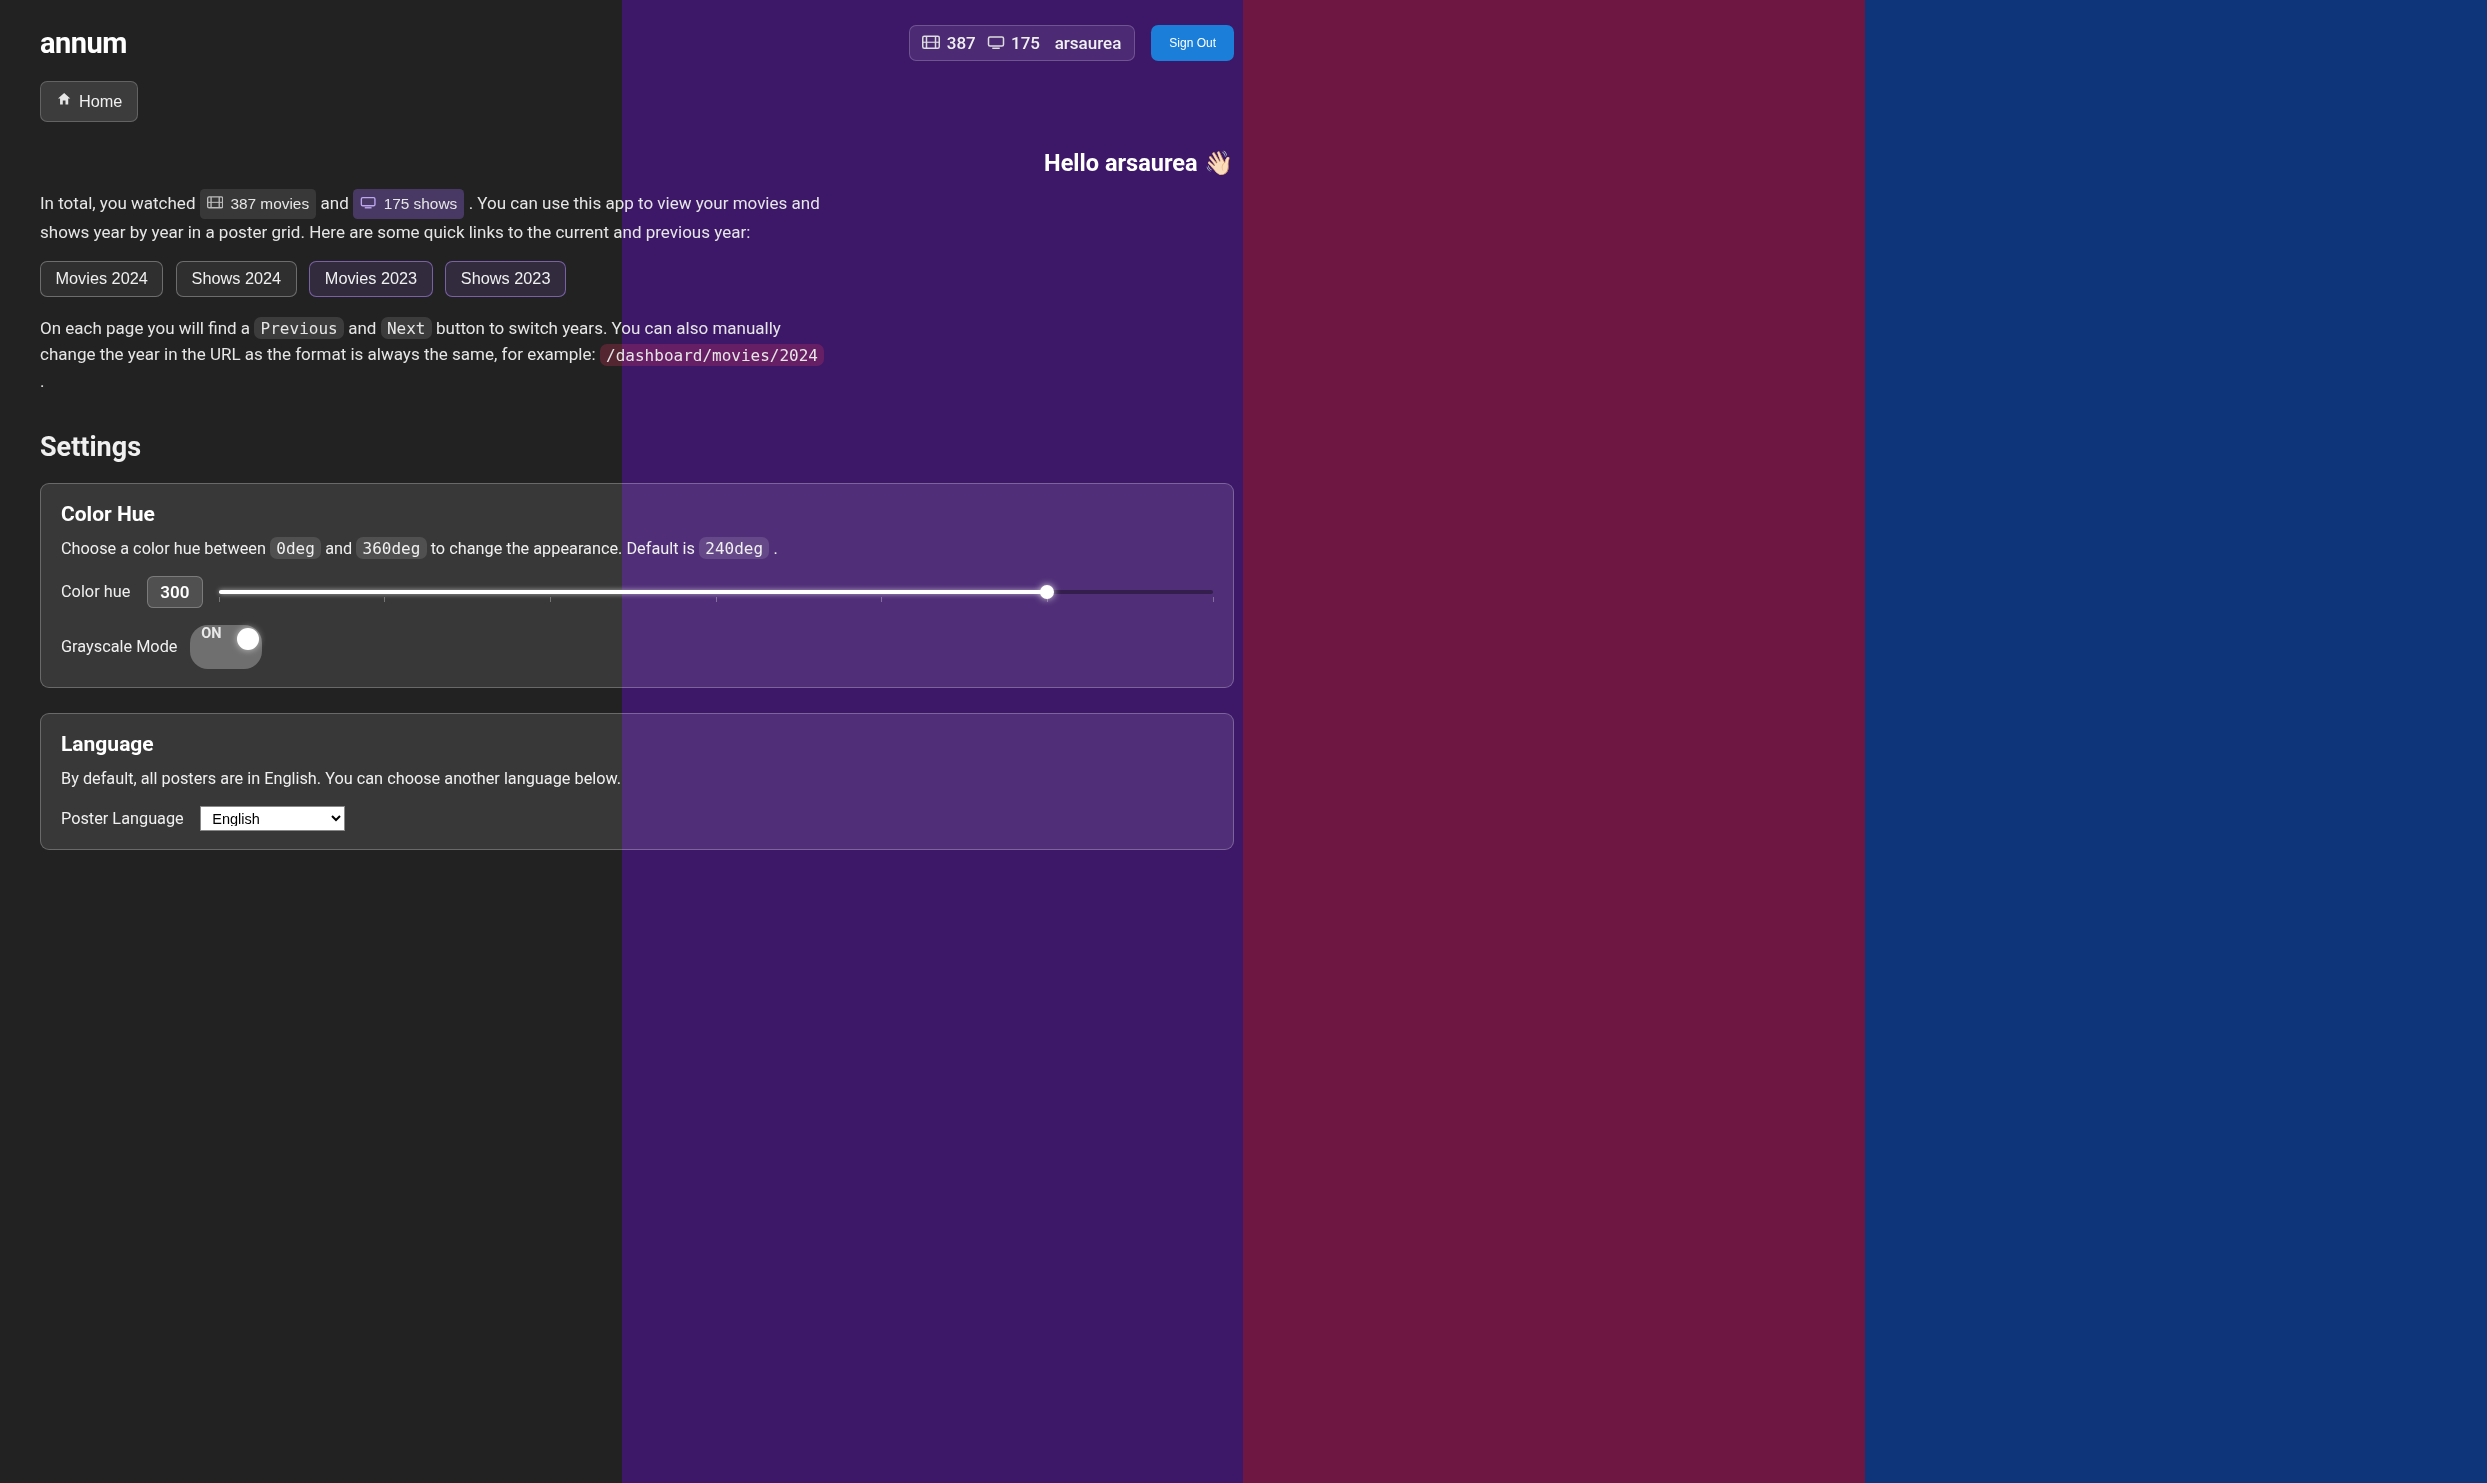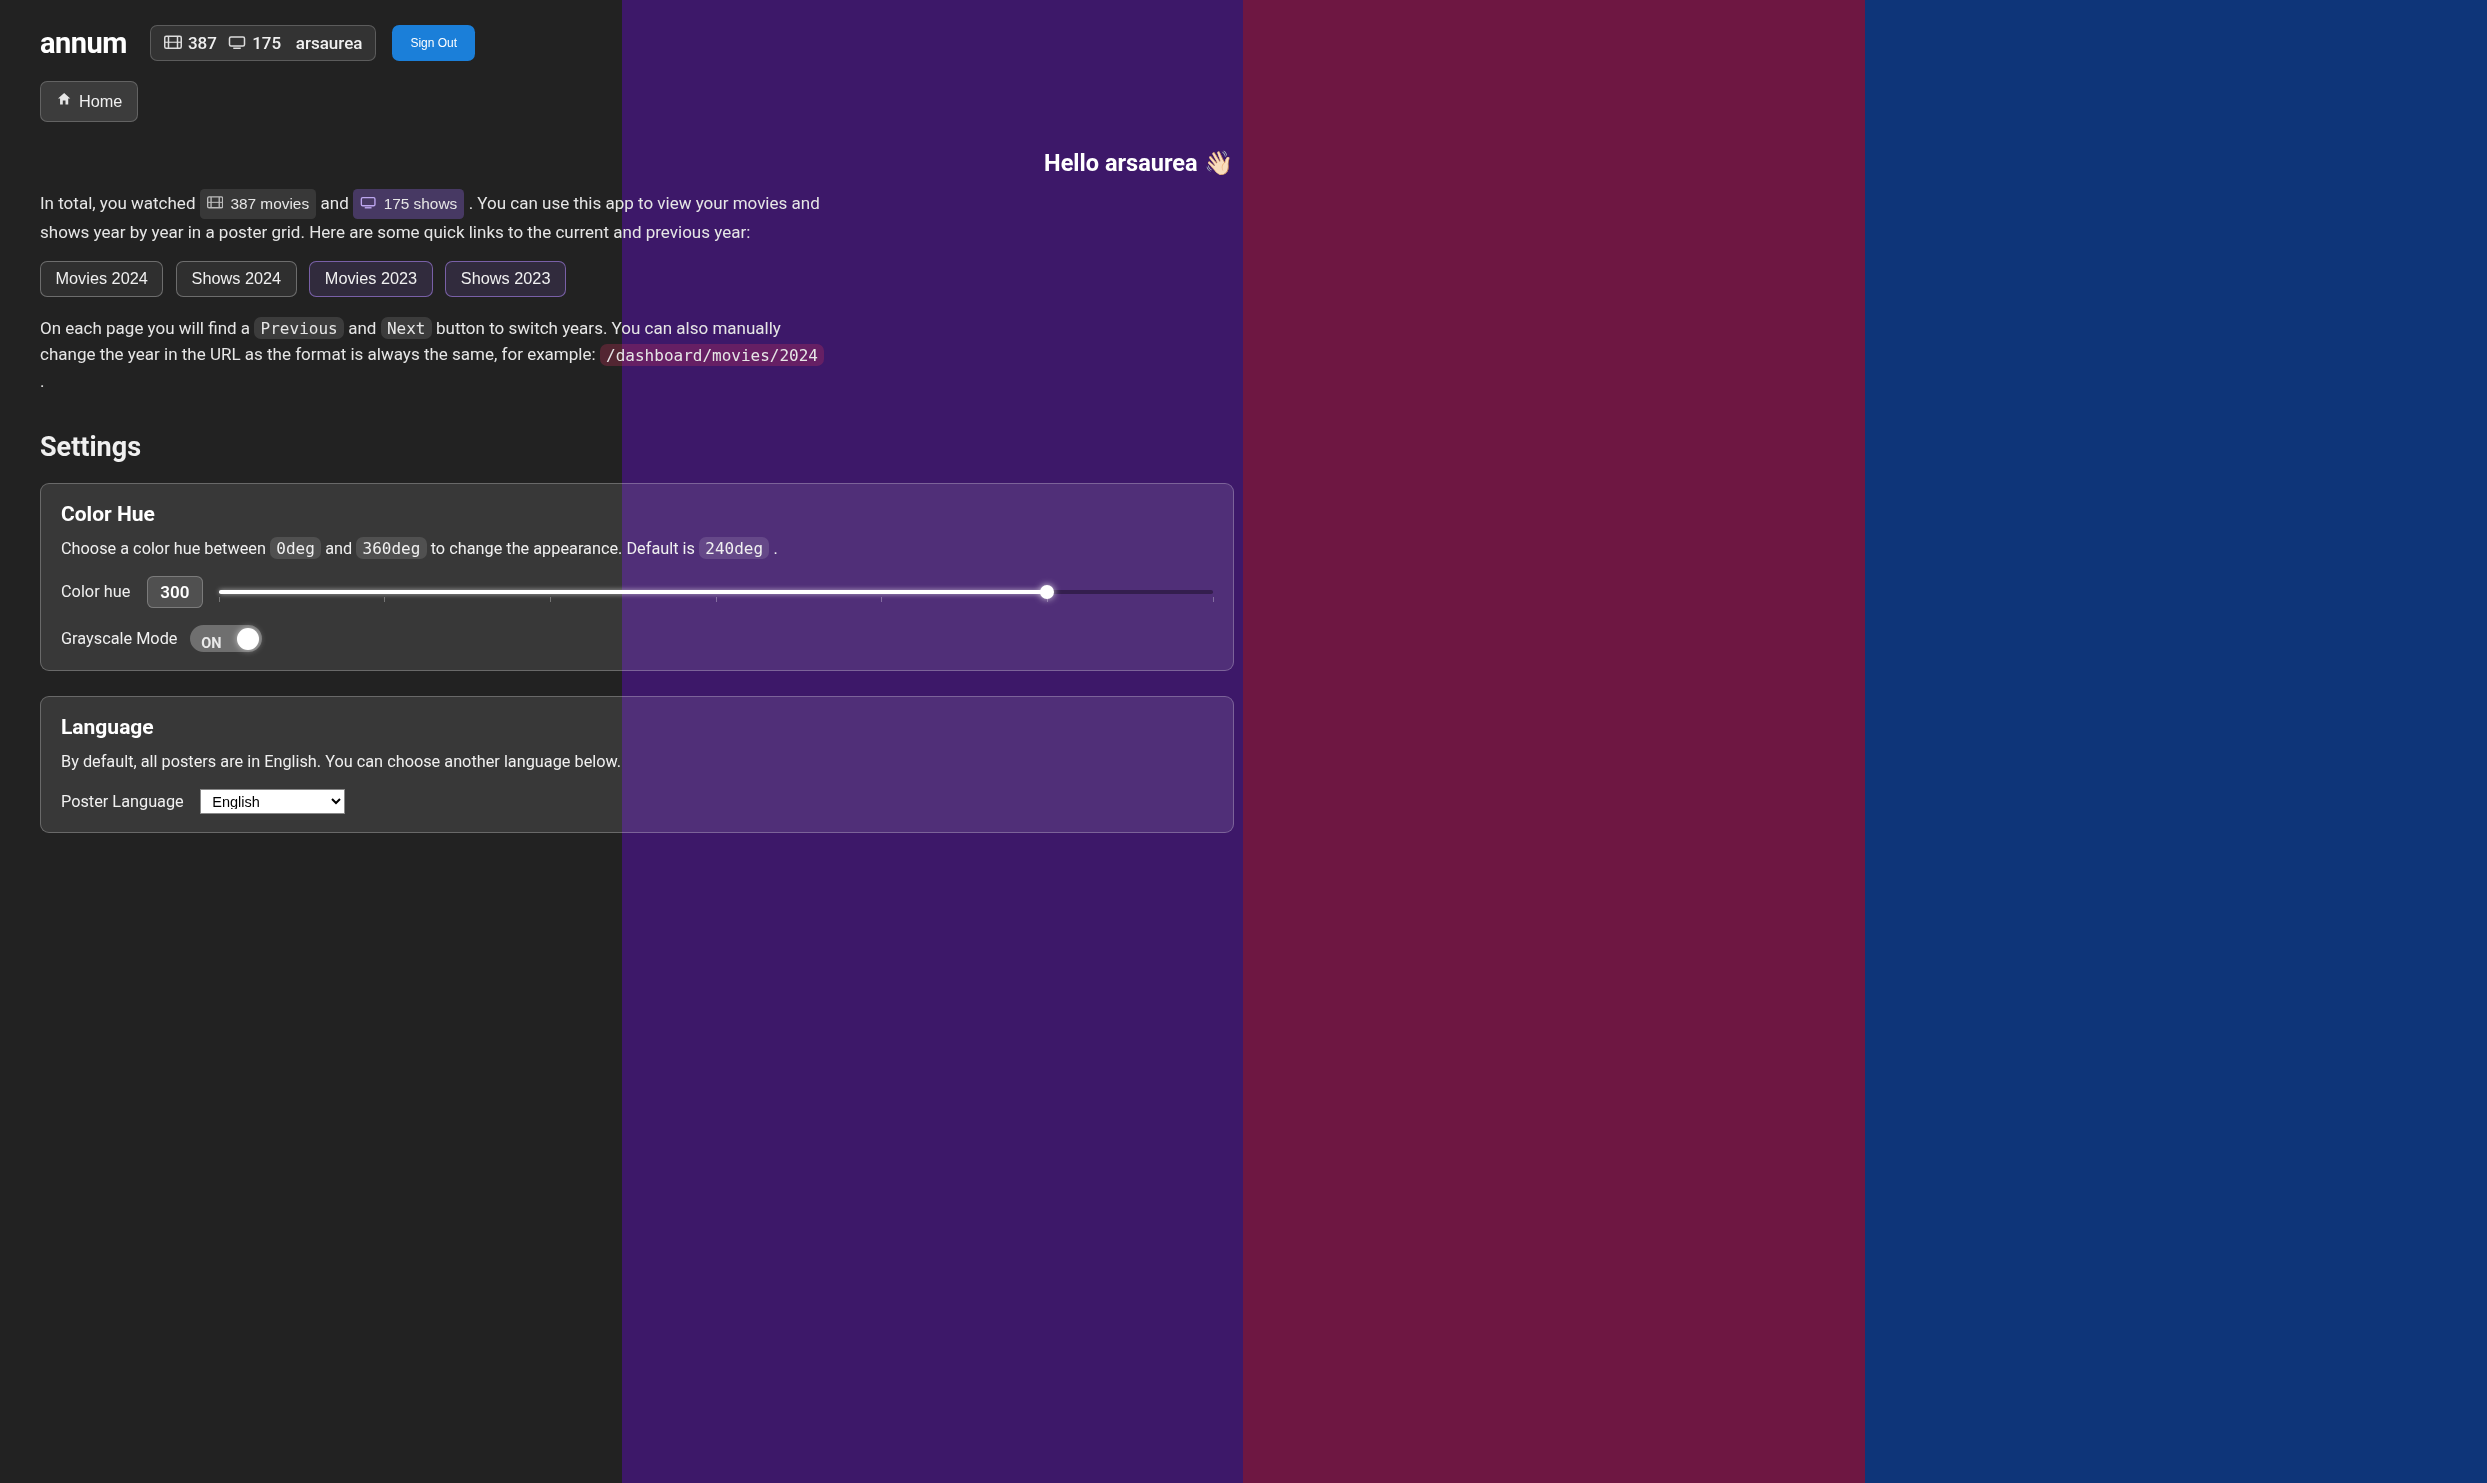--- a/index.html
+++ b/index.html
@@ -6,21 +6,21 @@
 body {
   font-family: -apple-system, BlinkMacSystemFont, "Segoe UI", Roboto, sans-serif;
   background: linear-gradient(to right, #222 0%, #222 25%, #3d1869 25%, #3d1869 50%, #6e1742 50%, #6e1742 75%, #0e3579 75%, #0e3579 100%);
   color: #e6e6e6;
   min-height: 100vh;
   width: 1274px;
   height: 760px;
   overflow: hidden;
 }
 .container { padding: 25px 40px; }
-.header { display: flex; align-items: center; margin-bottom: 20px; }
+.header { display: flex; justify-content: space-between; align-items: center; margin-bottom: 20px; }
 .brand { font-size: 29px; font-weight: 700; color: #fff; letter-spacing: -0.5px; }
 .header-right { display: flex; align-items: center; gap: 16.3px; padding-left: 23px; }
 .stats-bar {
   display: flex; align-items: center; gap: 11px;
   background: rgba(255,255,255,0.08);
   border: 0.9px solid rgba(255,255,255,0.2);
   border-radius: 7.2px;
   padding: 7.2px 12.7px;
 }
 .stat { display: flex; align-items: center; gap: 6.3px; font-size: 17px; color: #f0f0f0; font-weight: 500; }
@@ -82,21 +82,21 @@
   font-size: 17px; font-weight: 600; color: #fff;
 }
 .slider-wrap { flex: 1; position: relative; height: 20px; }
 .slider-track { position: absolute; top: 8.1px; left: 0; right: 0; height: 3.6px; background: rgba(0,0,0,0.35); border-radius: 1.8px; }
 .slider-fill { position: absolute; top: 8.1px; left: 0; height: 3.6px; background: #fff; border-radius: 1.8px; box-shadow: 0 0 5.4px rgba(255,255,255,0.6); }
 .slider-thumb { position: absolute; top: 2.7px; width: 14.5px; height: 14.5px; background: #fff; border-radius: 50%; margin-left: -7.2px; box-shadow: 0 0 7.2px rgba(255,255,255,0.8); }
 .slider-ticks { position: absolute; top: 15.4px; left: 0; right: 0; height: 5.4px; }
 .slider-ticks span { position: absolute; width: 0.9px; height: 4.5px; background: rgba(255,255,255,0.3); }
 .toggle-row { display: flex; align-items: center; gap: 12.7px; }
 .toggle {
-  display: inline-flex; align-items: flex-end; width: 72px; height: 27px;
+  display: inline-flex; align-items: flex-start; width: 72px; height: 44px;
   background: rgba(255,255,255,0.28); border-radius: 18px; position: relative; cursor: pointer;
   padding-left: 11px;
 }
 .toggle-label { font-size: 14.5px; font-weight: 700; color: rgba(255,255,255,0.85); }
 .toggle-knob { position: absolute; right: 3.6px; top: 3.6px; width: 22px; height: 22px; background: #fff; border-radius: 50%; box-shadow: 0 0 7.2px rgba(255,255,255,0.6); }
 .lang-row { display: flex; align-items: center; gap: 16.3px; }
 .lang-select { background: #fff; color: #000; border: 0.9px solid #888; padding: 3.6px 7.2px; font-size: 14.5px; width: 145px; height: 25px; }
 </style>
 </head>
 <body>

